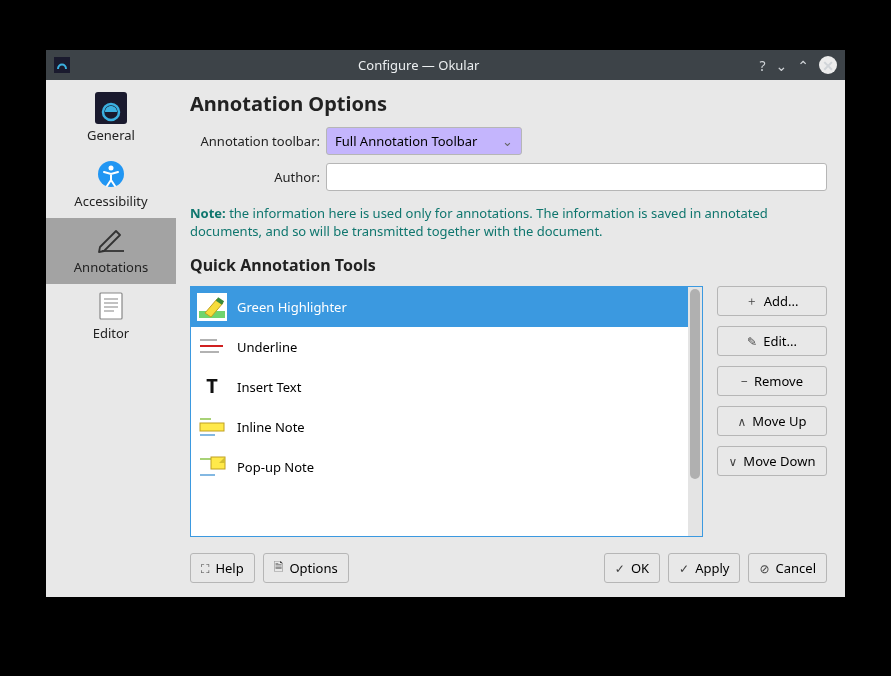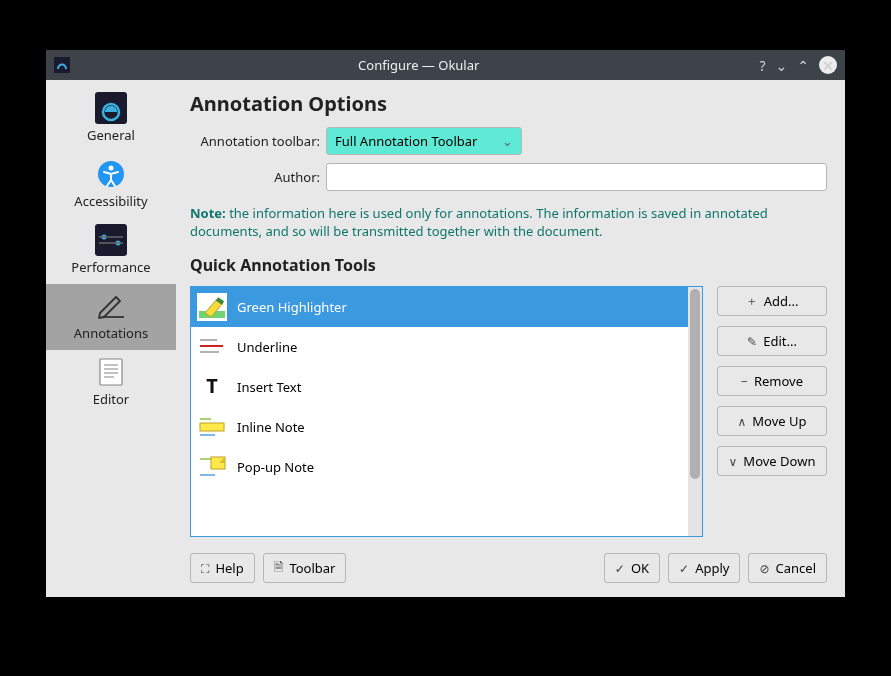--- a/index.html
+++ b/index.html
@@ -14,21 +14,21 @@
 .content { flex: 1; display: flex; background: #e8e8e8; }
 .sidebar { width: 130px; background: #e8e8e8; padding-top: 6px; display: flex; flex-direction: column; }
 .sidebar-item { display: flex; flex-direction: column; align-items: center; padding: 6px 4px 8px; cursor: pointer; }
 .sidebar-item.selected { background: #a3a3a3; }
 .sidebar-item .icon-wrap { width: 32px; height: 32px; display: flex; align-items: center; justify-content: center; margin-bottom: 2px; }
 .sidebar-item .label { font-size: 13px; color: #222; }
 .main { flex: 1; padding: 10px 18px 14px 14px; display: flex; flex-direction: column; }
 .page-title { font-size: 20px; font-weight: bold; color: #222; margin-bottom: 10px; }
 .form-row { display: flex; align-items: center; margin-bottom: 8px; }
 .form-label { width: 130px; text-align: right; font-size: 13px; color: #222; margin-right: 6px; }
-.combo { flex: 0 0 196px; height: 28px; border: 1px solid #b6b6b6; border-radius: 3px; background: #5eead4; display: flex; align-items: center; padding: 0 8px; font-size: 13px; justify-content: space-between; cursor: pointer; }
+.combo { flex: 0 0 196px; height: 28px; border: 1px solid #b6b6b6; border-radius: 3px; background: #c4b5fd; display: flex; align-items: center; padding: 0 8px; font-size: 13px; justify-content: space-between; cursor: pointer; }
 .combo .chev { color: #666; }
 .textfield { flex: 1; height: 28px; border: 1px solid #b6b6b6; border-radius: 3px; background: #fff; padding: 0 6px; font-size: 13px; }
 .note { font-size: 13px; color: #0f766e; line-height: 1.35; margin: 6px 0 14px; }
 .note b { font-weight: bold; }
 .section-title { font-size: 16px; font-weight: bold; color: #222; margin-bottom: 10px; }
 .tools-area { display: flex; gap: 14px; flex: 1; min-height: 0; }
 .tools-list { flex: 1; border: 1px solid #3b99e0; background: #fff; overflow: hidden; display: flex; }
 .tools-scroll { flex: 1; overflow-y: auto; }
 .tool-item { display: flex; align-items: center; height: 40px; padding: 0 6px; gap: 10px; cursor: pointer; }
 .tool-item.selected { background: #3b99e0; color: #fff; }
@@ -81,32 +81,20 @@
         <div class="icon-wrap">
           <svg width="28" height="28" viewBox="0 0 28 28">
               <circle cx="14" cy="14" r="13" fill="#2196f3"></circle>
               <circle cx="14" cy="8" r="2.5" fill="#fff"></circle>
               <path d="M7 12 L14 14 L21 12 M14 14 L14 20 M14 20 L10 26 M14 20 L18 26" stroke="#fff" stroke-width="2" fill="none" stroke-linecap="round"></path>
             </svg>
         </div>
         <span class="label">Accessibility</span>
       </div>
 
-      <div class="sidebar-item">
-        <div class="icon-wrap">
-          <svg width="32" height="32" viewBox="0 0 32 32">
-              <rect width="32" height="32" rx="3" fill="#1a1a2e"></rect>
-              <circle cx="9" cy="13" r="2.5" fill="#3bb0e0"></circle>
-              <circle cx="23" cy="19" r="2.5" fill="#3bb0e0"></circle>
-              <line x1="4" y1="13" x2="28" y2="13" stroke="#666" stroke-width="1.5"></line>
-              <line x1="4" y1="19" x2="28" y2="19" stroke="#666" stroke-width="1.5"></line>
-            </svg>
-        </div>
-        <span class="label">Performance</span>
-      </div>
 
 
       <div class="sidebar-item selected">
         <div class="icon-wrap">
           <svg width="30" height="26" viewBox="0 0 30 26">
               <path d="M4 20 L20 4 L24 8 L8 24 L3 25 Z" fill="none" stroke="#333" stroke-width="1.8" stroke-linejoin="round"></path>
               <line x1="6" y1="24" x2="28" y2="24" stroke="#333" stroke-width="1.8"></line>
             </svg>
         </div>
         <span class="label">Annotations</span>
@@ -243,21 +231,21 @@
         </div>
       </div>
 
       <div class="footer">
         <div class="btn">
             <span class="btn-icon">⛶</span>
             <span>Help</span>
           </div>
         <div class="btn">
             <span class="btn-icon">🗎</span>
-            <span>Toolbar</span>
+            <span>Options</span>
           </div>
         <div class="spacer"></div>
         <div class="btn">
             <span class="btn-icon">✓</span>
             <span>OK</span>
           </div>
         <div class="btn">
             <span class="btn-icon">✓</span>
             <span>Apply</span>
           </div>

